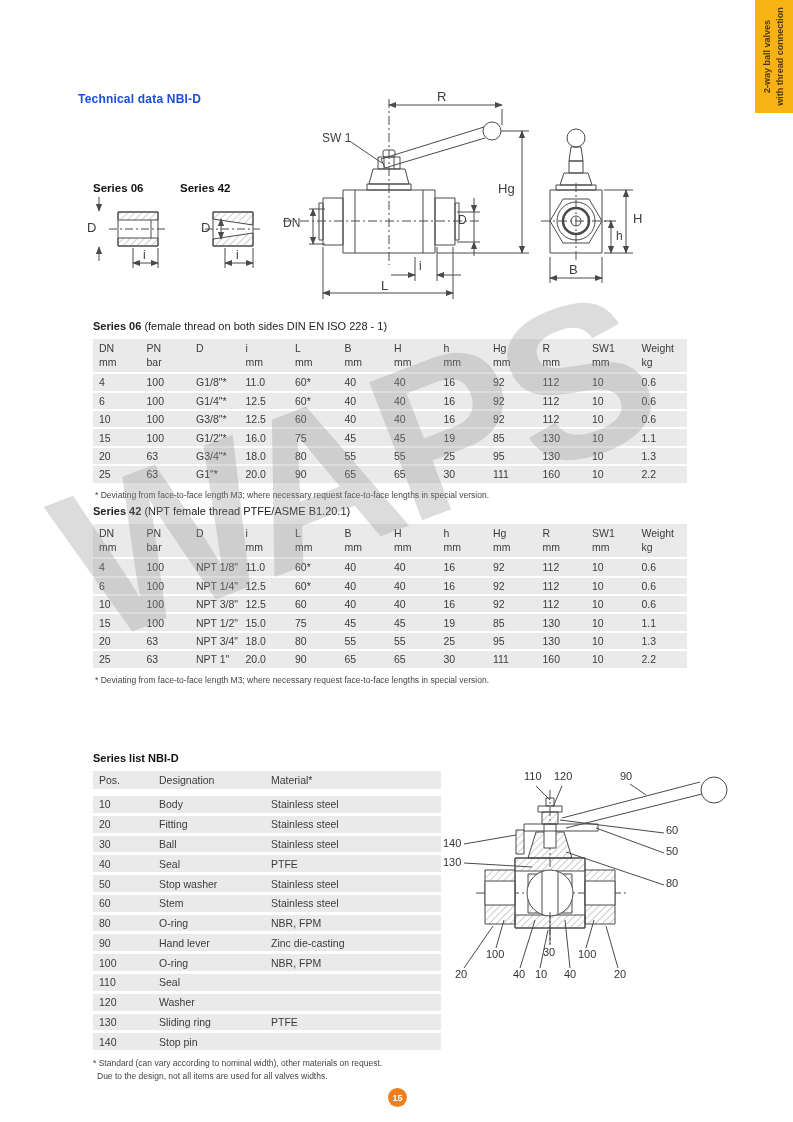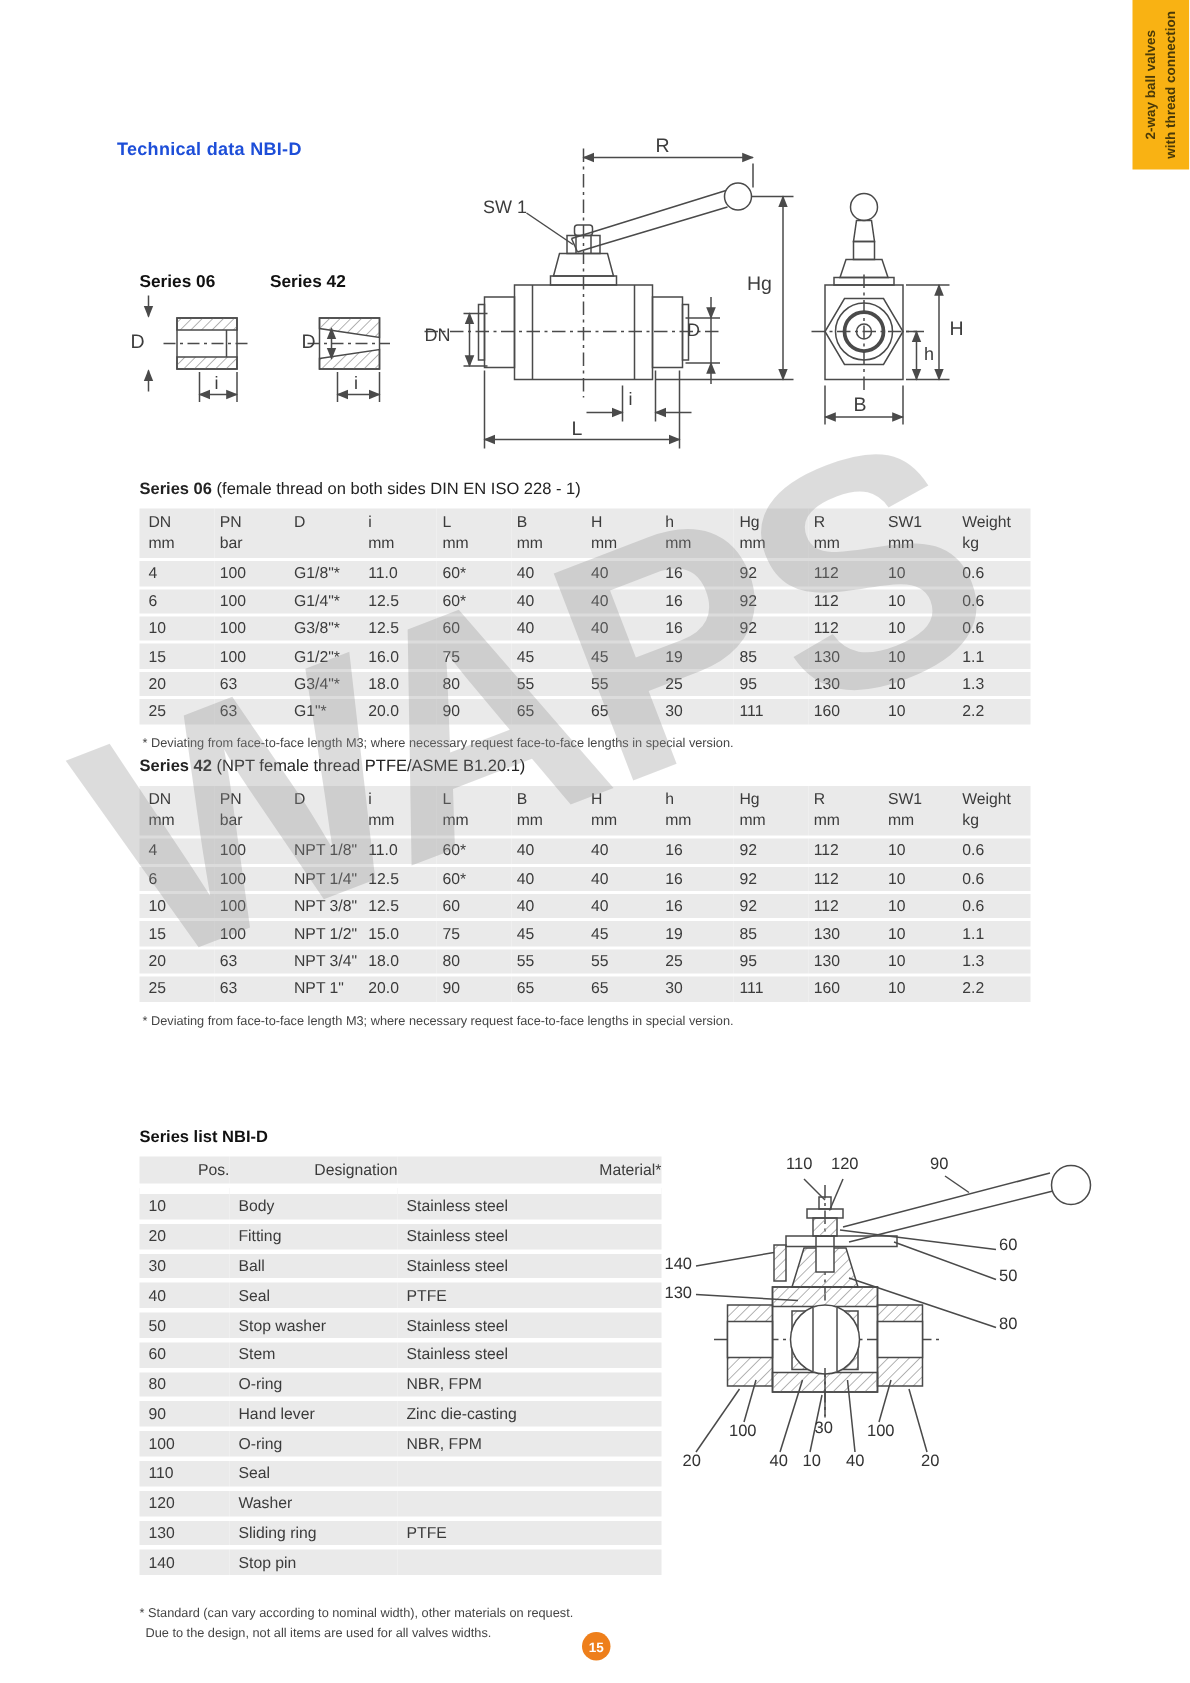--- a/index.html
+++ b/index.html
@@ -31,24 +31,24 @@
 
   
   .order{position:absolute;left:95px;top:700px;display:flex;font-size:10.5px;color:#333;line-height:15px;width:600px;}
   .order .lbl{font-weight:bold;color:#111;width:92px;flex:none;}
   .order .bold{font-weight:bold;color:#111;}
 
   
   .parts-title{position:absolute;left:93px;top:752px;font-size:11px;font-weight:bold;color:#111;}
   .parts-sec{position:absolute;left:93px;top:768px;width:348px;}
   .parts-table{border-collapse:separate;border-spacing:0 3px;width:100%;table-layout:fixed;font-size:10.5px;color:#3b3b3b;}
-  .parts-table th{background:#eaeaea;text-align:right;font-weight:normal;padding:3px 0 3px 6px;}
+  .parts-table th{background:#eaeaea;text-align:left;font-weight:normal;padding:3px 0 3px 6px;}
   .parts-table td{background:#eaeaea;padding:2.4px 0 2.4px 6px;}
   .parts-table tbody tr:first-child td{border-top:4px solid #fff;}
-  .pfootnote{font-size:8.5px;color:#444;margin-top:16px;line-height:1.5;}
+  .pfootnote{font-size:8.5px;color:#444;margin-top:4px;line-height:1.5;}
 
   
   .pdiagram{position:absolute;left:438px;top:762px;width:335px;height:248px;}
   .callout{position:absolute;font-size:11px;color:#333;}
 
   
   .footer{position:absolute;left:93px;top:1058px;display:flex;gap:15px;font-size:10.5px;font-weight:bold;color:#1c1c1c;}
   .page-badge{position:absolute;left:388px;top:1088px;width:19px;height:19px;border-radius:50%;display:flex;align-items:center;justify-content:center;font-size:9px;font-weight:bold;color:#fff;}
 
   

